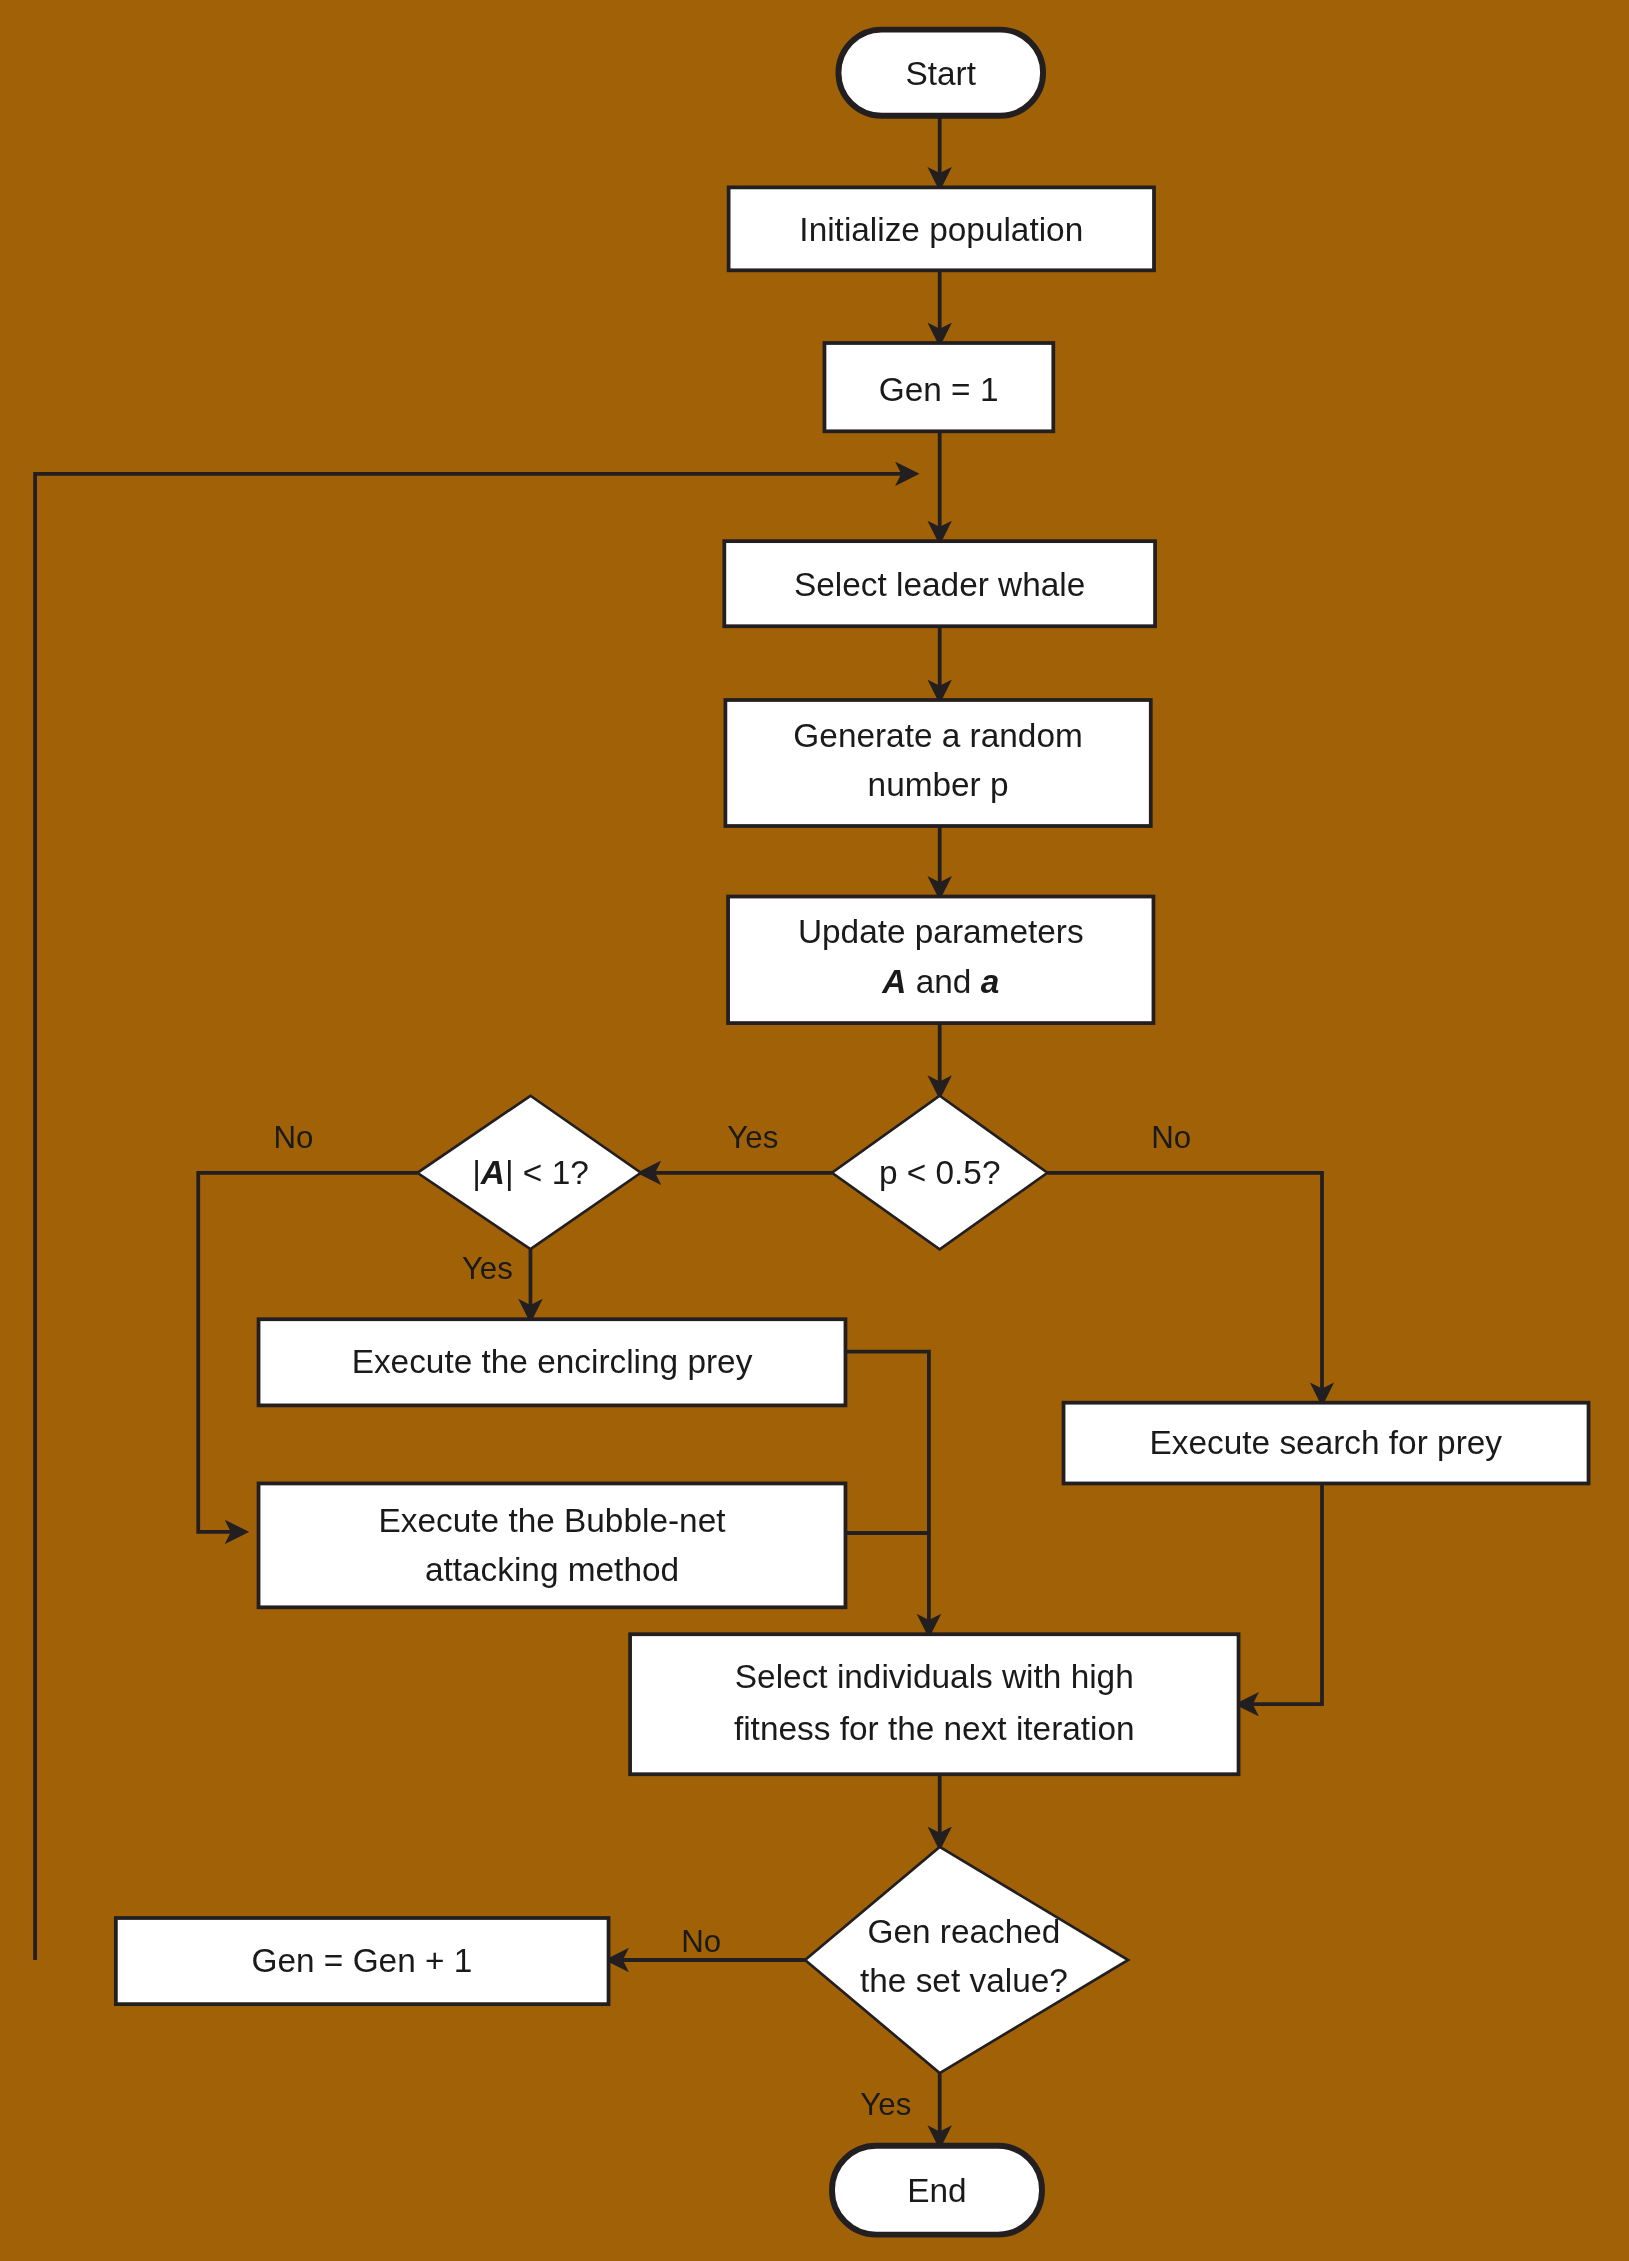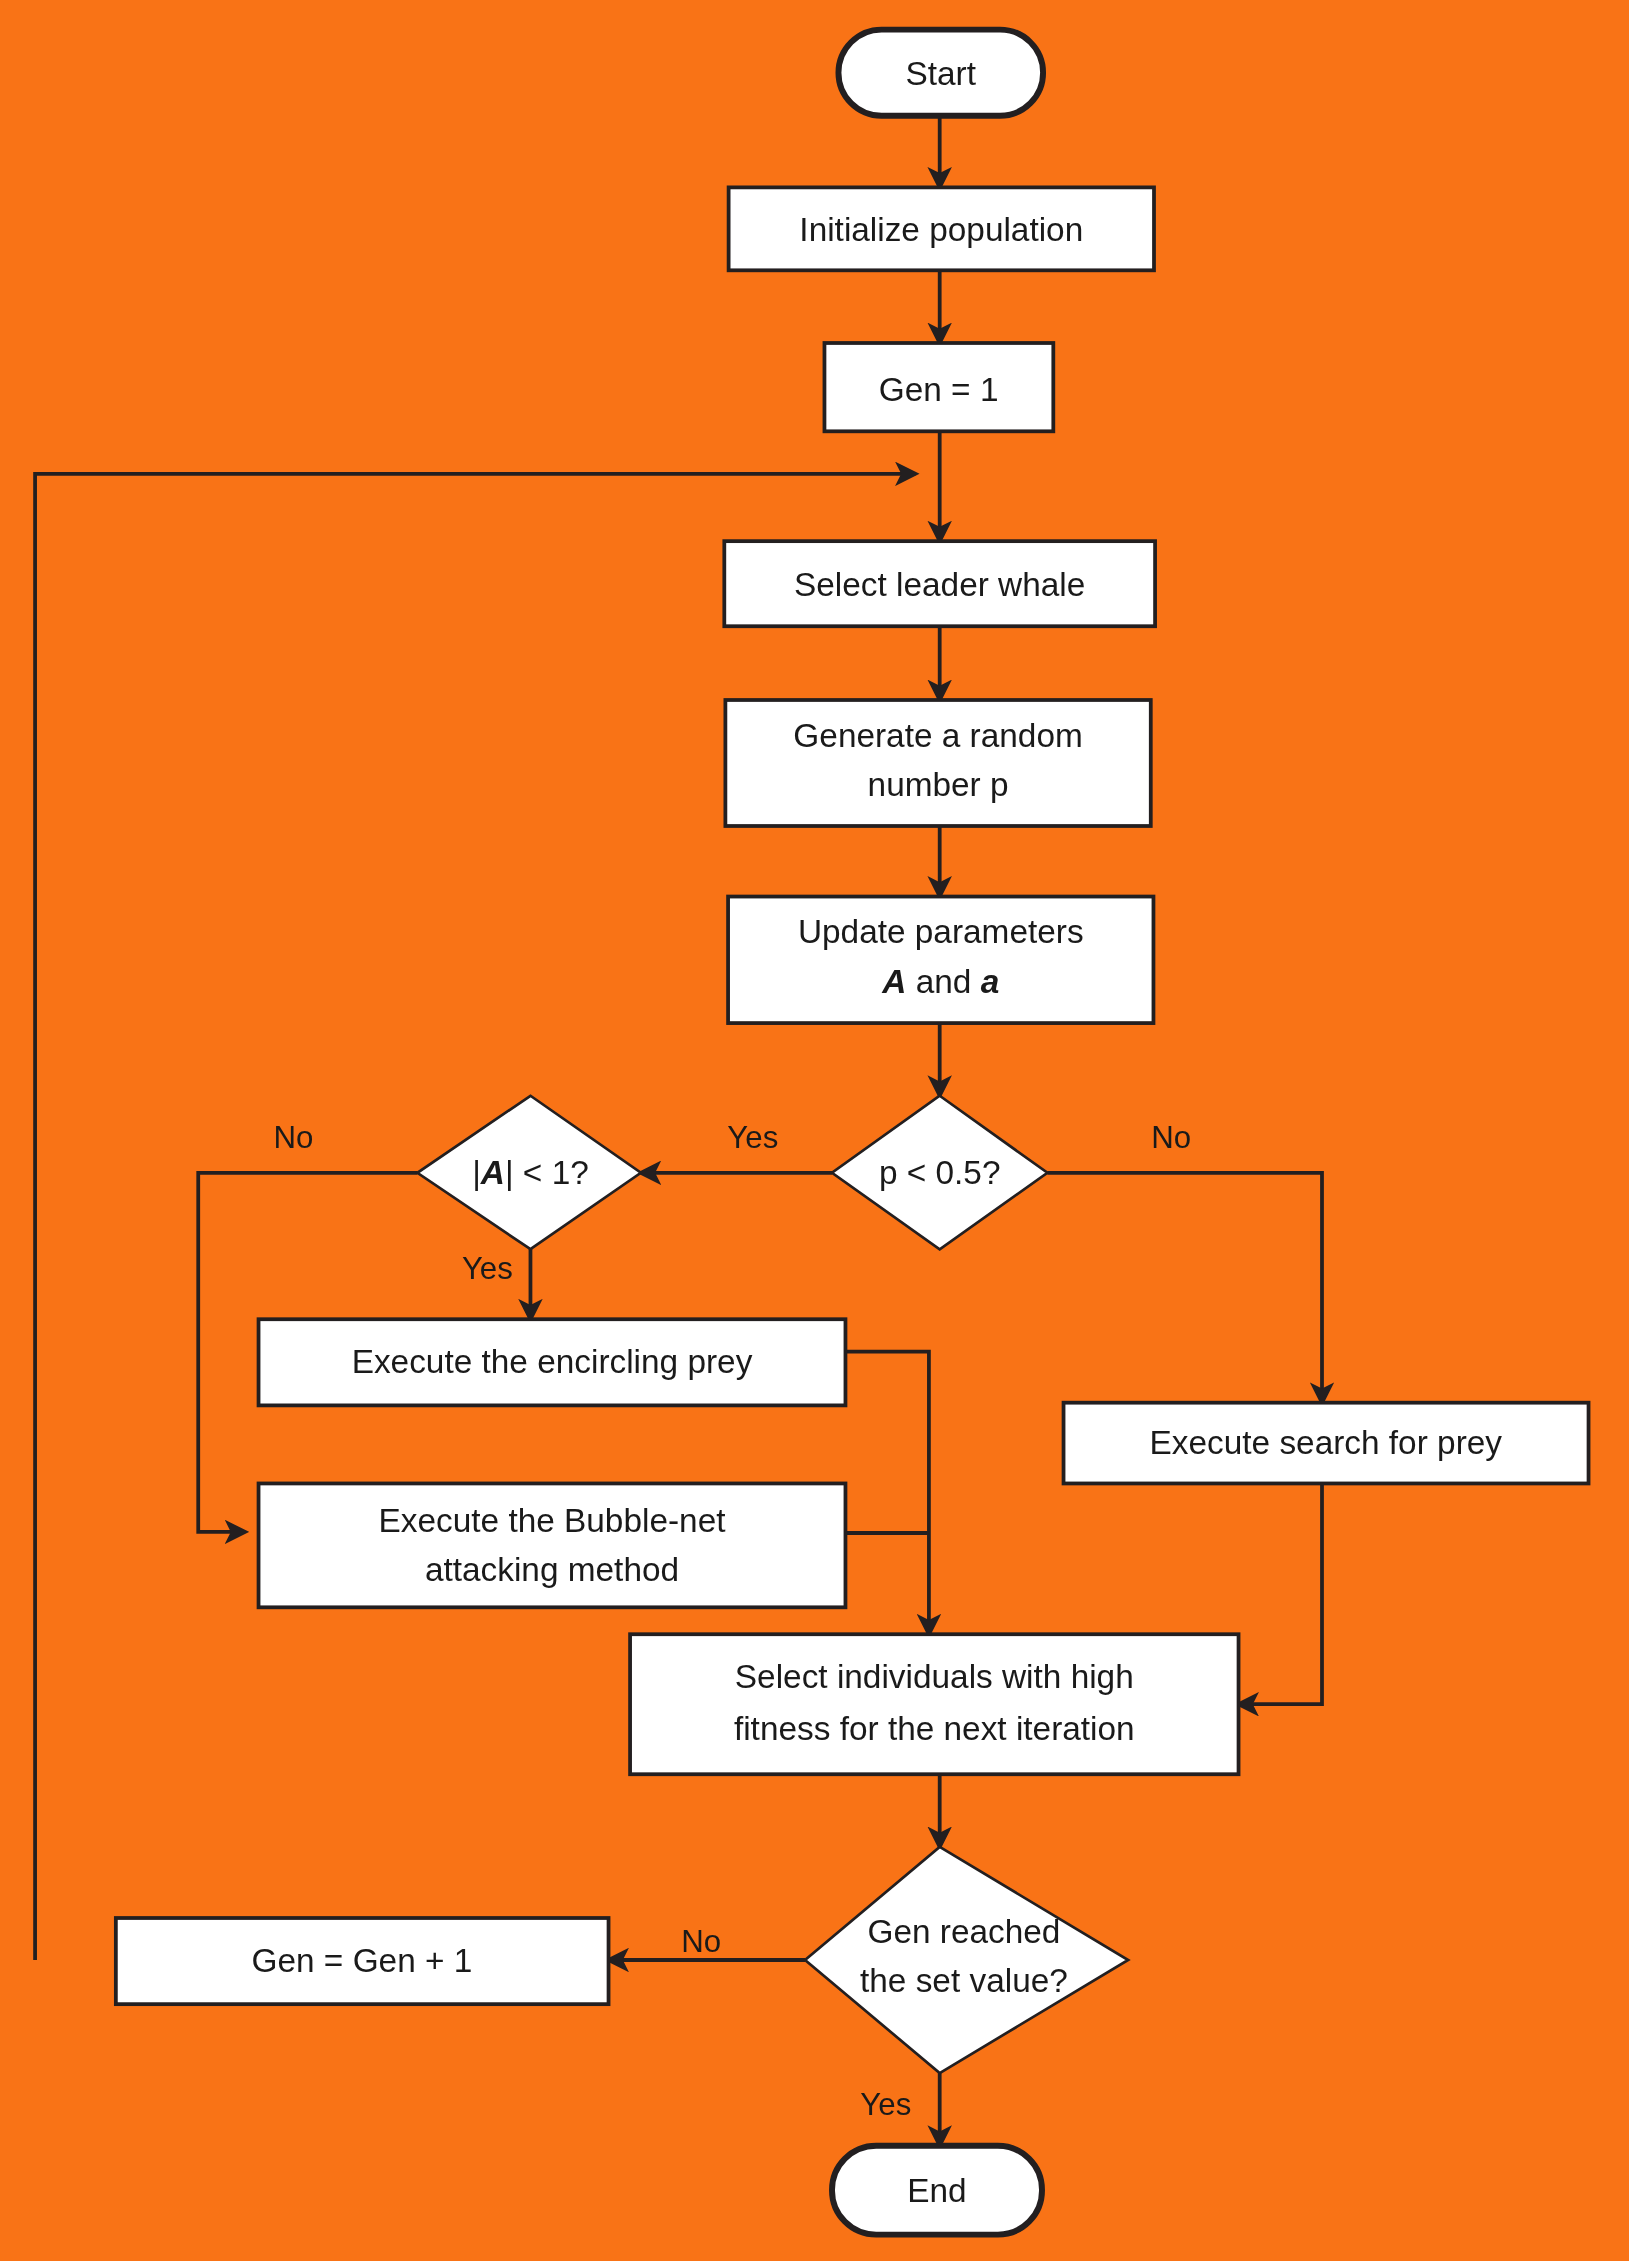--- a/index.html
+++ b/index.html
@@ -7,21 +7,21 @@
     padding: 0;
     background: #ffffff;
   }
   body {
     font-family: "Liberation Sans", sans-serif;
   }
   #flowchart-root {
     position: relative;
     width: 1629px;
     height: 2261px;
-    background: #f97316;
+    background: #a16207;
     overflow: hidden;
   }
   #flow-svg {
     position: absolute;
     top: 0;
     left: 0;
     width: 1629px;
     height: 2261px;
   }
   .node-text {

